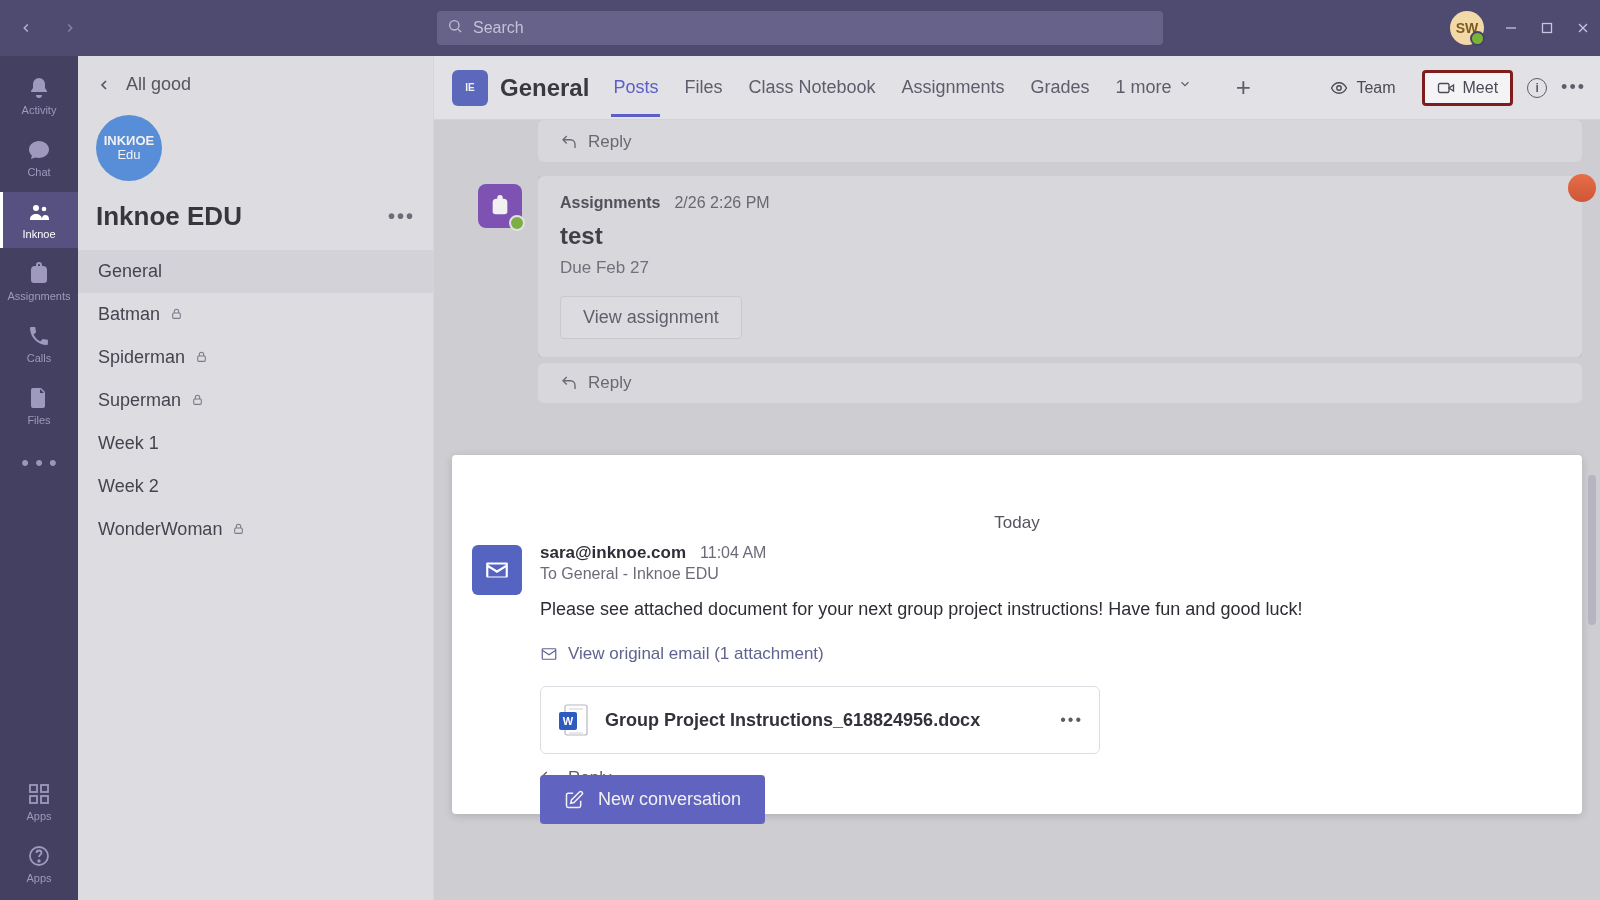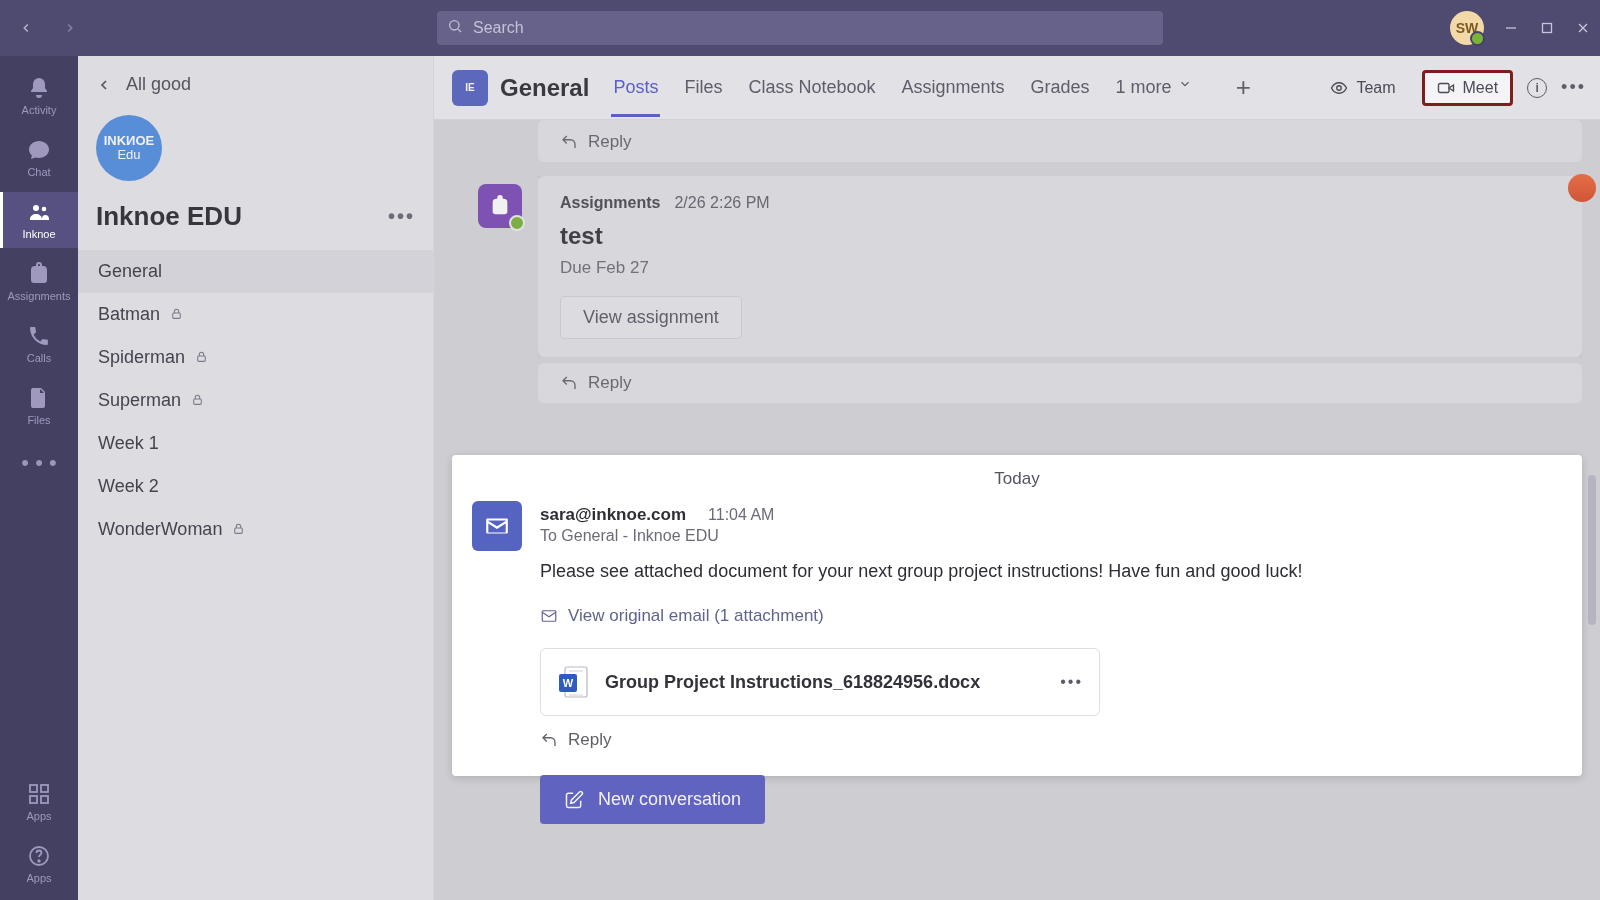--- a/index.html
+++ b/index.html
@@ -64,25 +64,25 @@
   .assign-avatar{position:absolute;left:-60px;top:8px;width:44px;height:44px;border-radius:8px;background:#7b4bb7;display:flex;align-items:center;justify-content:center;}
   .assign-avatar::after{content:"";position:absolute;right:-3px;bottom:-3px;width:12px;height:12px;border-radius:50%;background:#7bb338;border:2px solid #eeedf1;}
   .assign-meta{display:flex;gap:14px;color:#5e5d69;font-size:16px;align-items:baseline;margin-bottom:10px;}
   .assign-meta .name{font-weight:600;color:#42414c;}
   .assign-title{font-size:24px;font-weight:600;color:#2c2b33;margin:6px 0 8px;}
   .assign-due{font-size:17px;color:#6a6977;margin-bottom:18px;}
   .view-assign{background:#f5f4f8;border:1px solid #dcdbe2;padding:10px 22px;border-radius:4px;font-size:18px;color:#54535f;display:inline-block;}
   .assign-badge{position:absolute;right:-14px;top:-2px;width:28px;height:28px;border-radius:50%;background:linear-gradient(#f26a3e,#d94f2a);}
 
   .highlight{position:absolute;left:18px;right:18px;top:335px;background:#ffffff;box-shadow:0 2px 8px rgba(0,0,0,0.15);border-radius:4px; padding:14px 20px 26px;}
-  .day-label{text-align:center;font-size:17px;color:#545360;margin-bottom:10px;}
+  .day-label{text-align:center;font-size:17px;color:#545360;margin-bottom:10px;margin-top:44px;}
   .email-row{display:flex;gap:18px;align-items:flex-start;}
   .email-avatar{width:50px;height:50px;border-radius:6px;background:#5563c1;display:flex;align-items:center;justify-content:center;flex-shrink:0;margin-top:2px;}
   .email-body{flex:1;}
-  .email-meta{display:flex;gap:22px;align-items:baseline;margin-top:6px;}
+  .email-meta{display:flex;gap:14px;align-items:baseline;}
   .email-from{font-weight:600;font-size:17px;color:#2f2e37;}
   .email-time{color:#6b6a77;font-size:16px;}
   .email-to{color:#6c6b78;font-size:16px;margin-top:2px;}
   .email-text{font-size:18px;color:#2e2d36;margin-top:16px;}
   .view-orig{display:flex;align-items:center;gap:10px;color:#5f648e;font-size:17px;margin-top:24px;}
   .attach-card{border:1px solid #dedde4;border-radius:6px;padding:16px 18px;margin-top:22px;display:flex;align-items:center;gap:16px;max-width:560px;position:relative;}
   .doc-ico{width:30px;height:34px;position:relative;}
   .attach-name{font-size:18px;font-weight:600;color:#33323b;}
   .attach-dots{position:absolute;right:16px;color:#5c5b67;letter-spacing:2px;font-size:16px;}
   .reply2{display:flex;align-items:center;gap:10px;color:#616069;font-size:17px;margin-top:14px;margin-left:0;}

